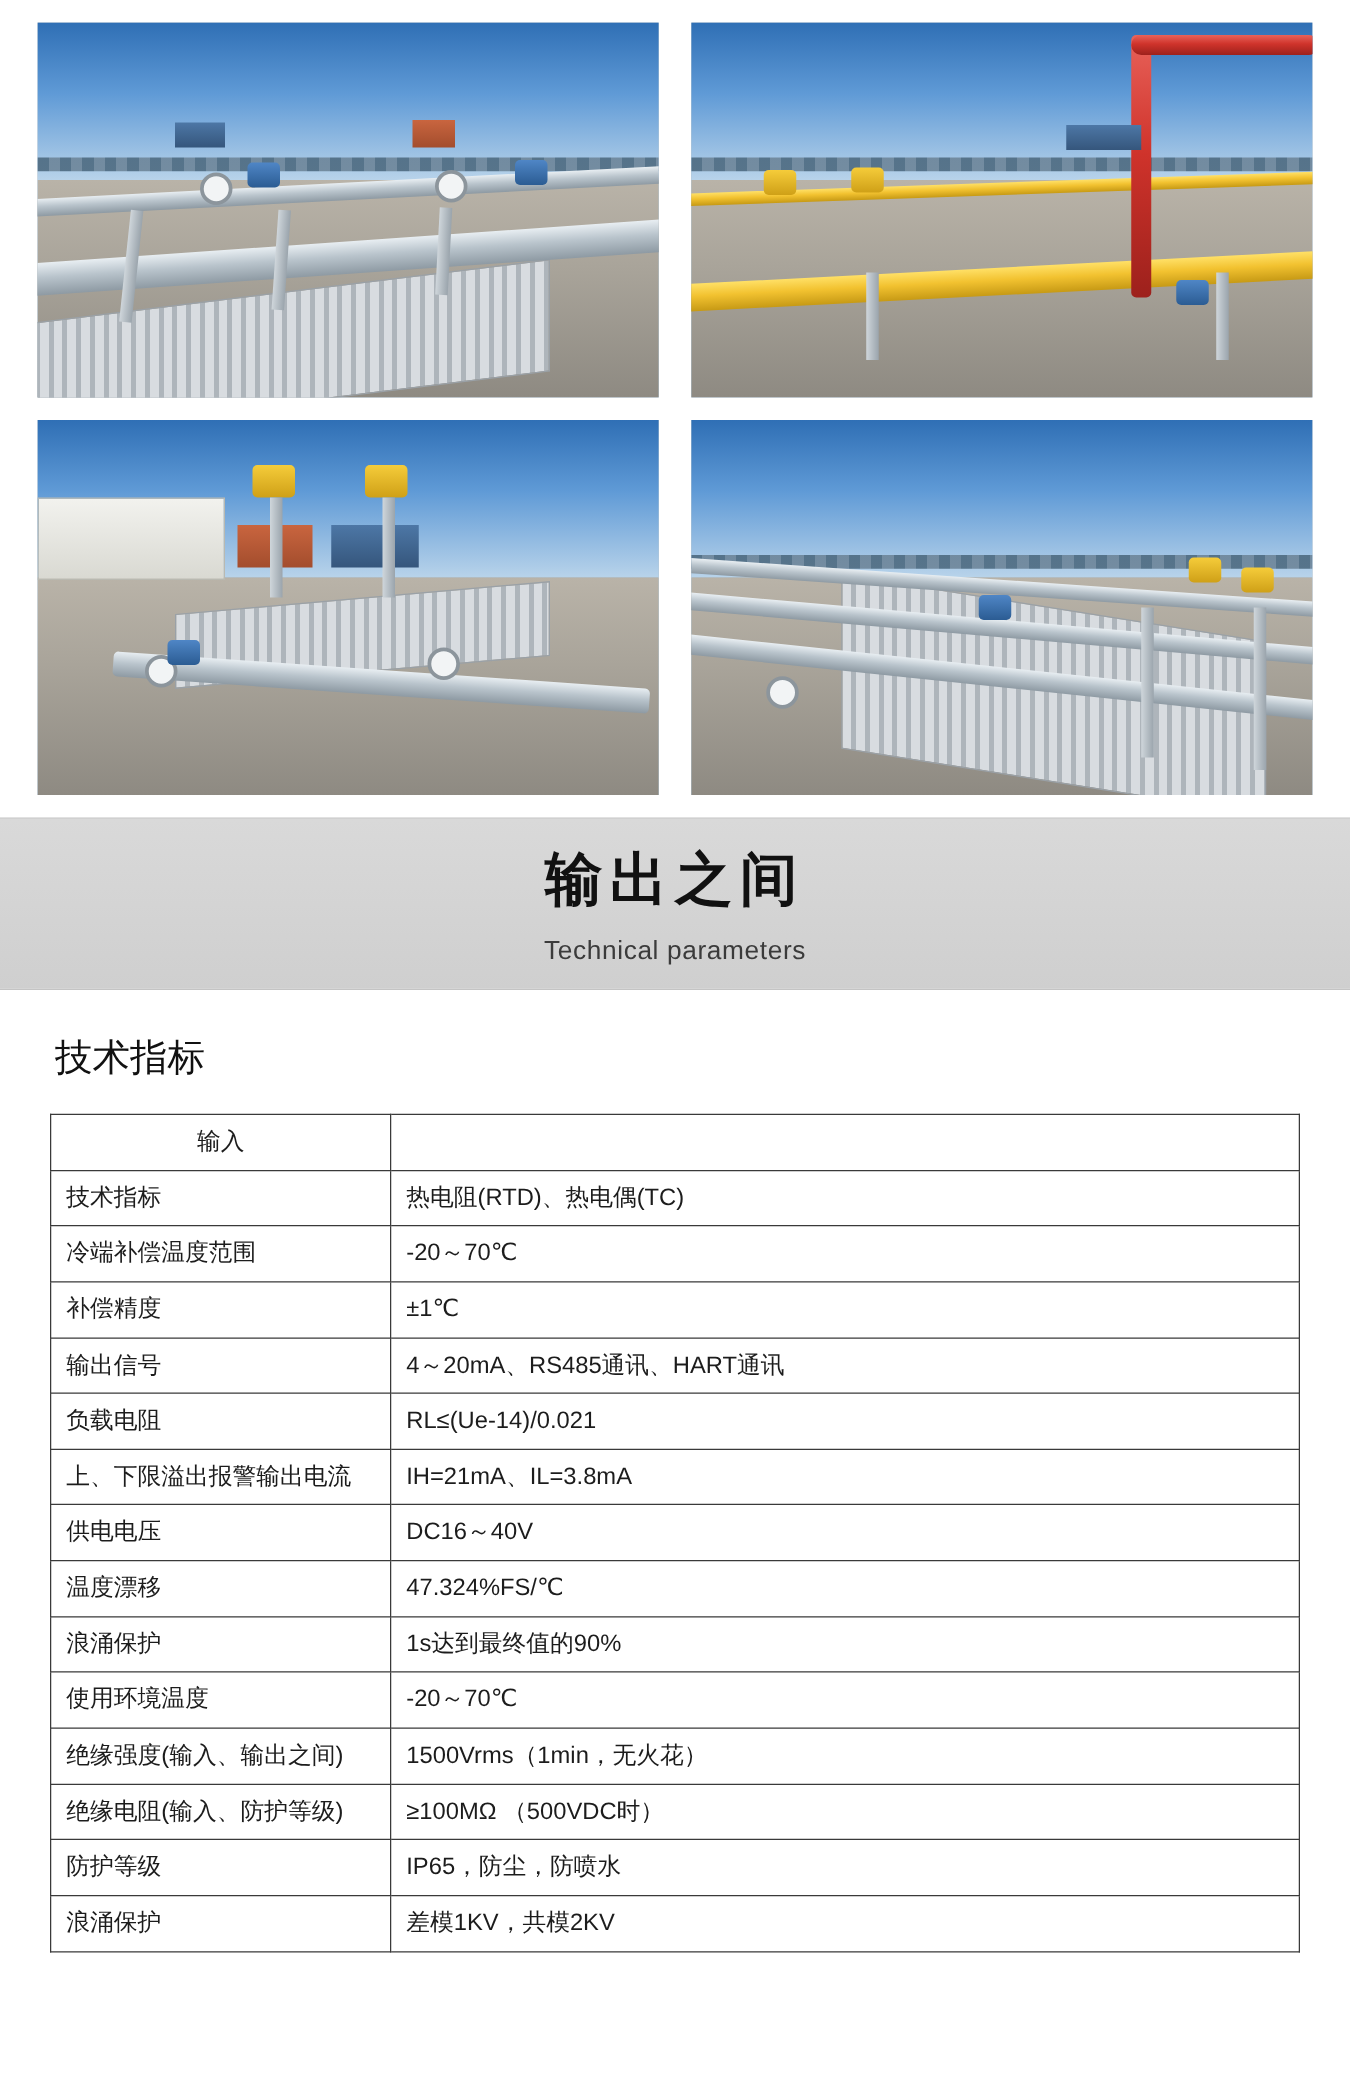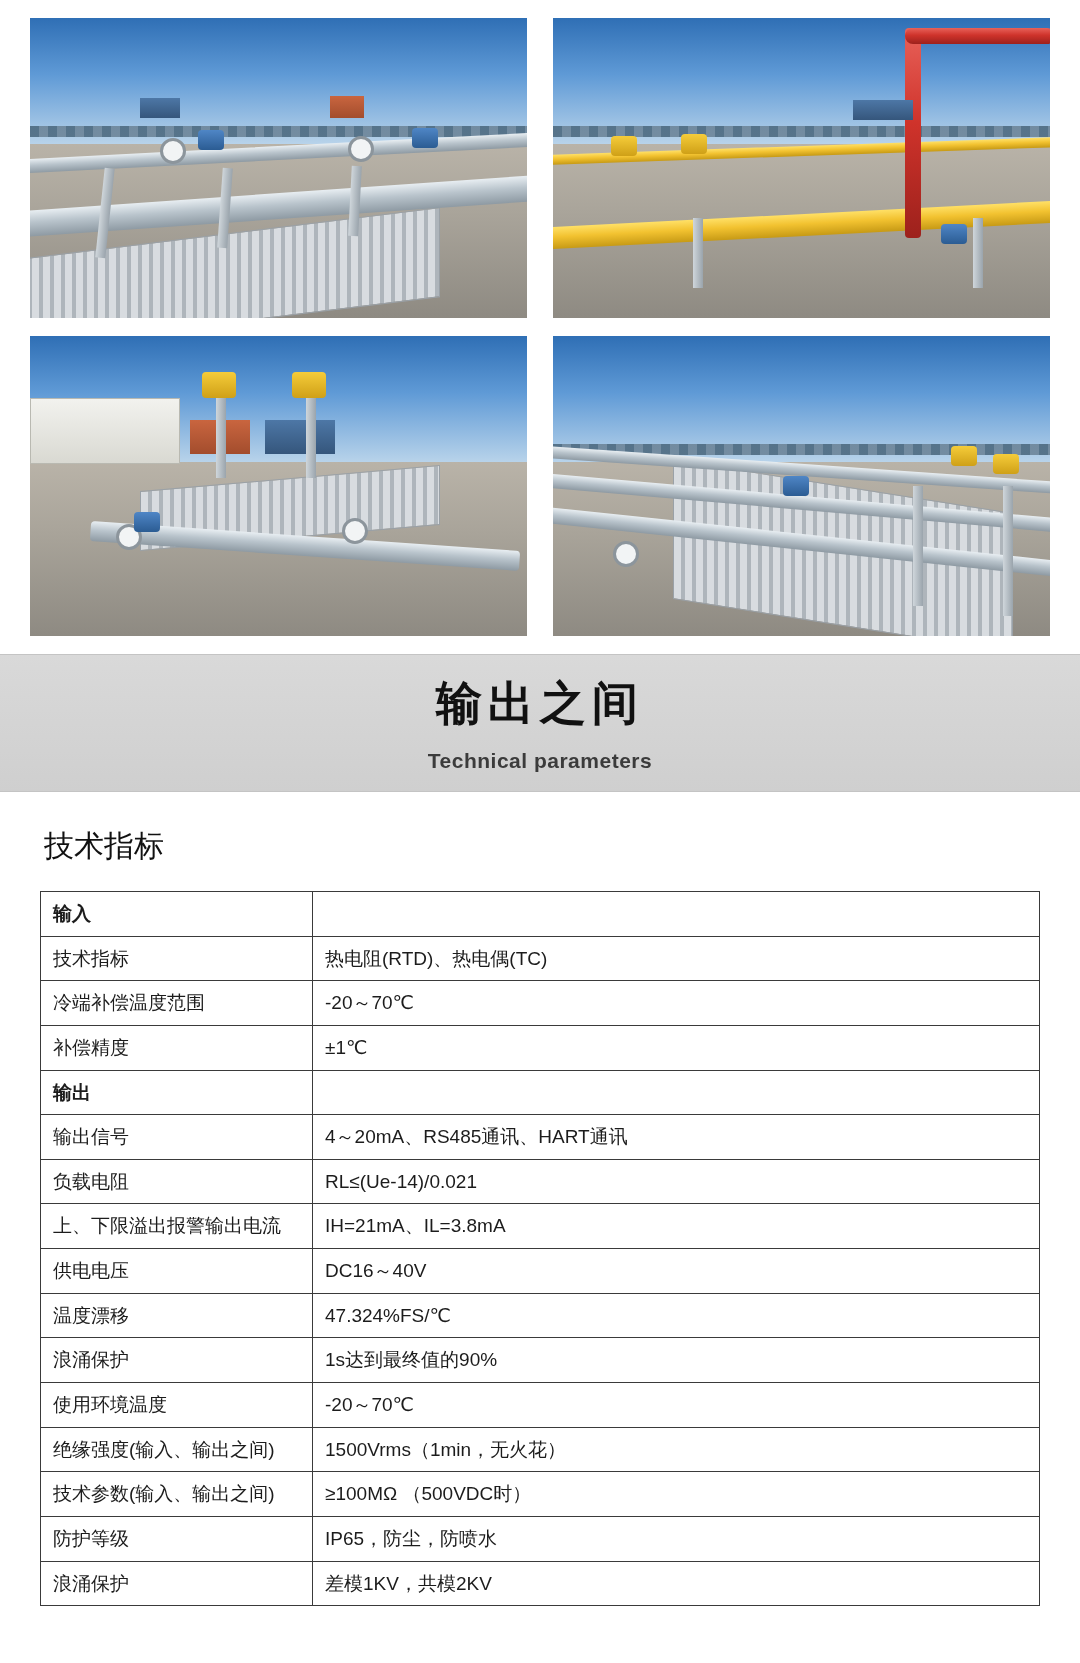--- a/index.html
+++ b/index.html
@@ -110,21 +110,20 @@
     font-size: 46px;
     font-weight: 700;
     letter-spacing: 6px;
     color: #111;
   }
   .banner .sub {
     margin-top: 14px;
     font-size: 21px;
     color: #3b3b3b;
     letter-spacing: .5px;
-    font-weight: bold;
   }
 
   
   .block { padding: 34px 40px 24px 40px; }
   .block h3 {
     margin: 0 0 24px 4px;
     font-size: 30px;
     font-weight: 400;
     color: #111;
   }
@@ -136,21 +135,21 @@
     color: #1c1c1c;
   }
   table.spec td {
     border: 1px solid #3a3a3a;
     padding: 9px 12px;
     line-height: 1.35;
     height: 38px;
     vertical-align: middle;
   }
   table.spec td.label { width: 272px; }
-  table.spec tr.group td.label { font-weight: 700; }
+  table.spec tr.group td.label { font-weight: 400; text-align: center; }
   table.spec tr.group td.value { }
 </style>
 </head>
 <body>
 
 <div class="page">
 
   <div class="gallery">
 
     <div class="photo">
@@ -240,24 +239,20 @@
             <td class="value">热电阻(RTD)、热电偶(TC)</td>
           </tr>
           <tr>
             <td class="label">冷端补偿温度范围</td>
             <td class="value">-20～70℃</td>
           </tr>
           <tr>
             <td class="label">补偿精度</td>
             <td class="value">±1℃</td>
           </tr>
-          <tr class="group">
-            <td class="label">输出</td>
-            <td class="value"></td>
-          </tr>
           <tr>
             <td class="label">输出信号</td>
             <td class="value">4～20mA、RS485通讯、HART通讯</td>
           </tr>
           <tr>
             <td class="label">负载电阻</td>
             <td class="value">RL≤(Ue-14)/0.021</td>
           </tr>
           <tr>
             <td class="label">上、下限溢出报警输出电流</td>
@@ -277,21 +272,21 @@
           </tr>
           <tr>
             <td class="label">使用环境温度</td>
             <td class="value">-20～70℃</td>
           </tr>
           <tr>
             <td class="label">绝缘强度(输入、输出之间)</td>
             <td class="value">1500Vrms（1min，无火花）</td>
           </tr>
           <tr>
-            <td class="label">技术参数(输入、输出之间)</td>
+            <td class="label">绝缘电阻(输入、防护等级)</td>
             <td class="value">≥100MΩ （500VDC时）</td>
           </tr>
           <tr>
             <td class="label">防护等级</td>
             <td class="value">IP65，防尘，防喷水</td>
           </tr>
           <tr>
             <td class="label">浪涌保护</td>
             <td class="value">差模1KV，共模2KV</td>
           </tr>

